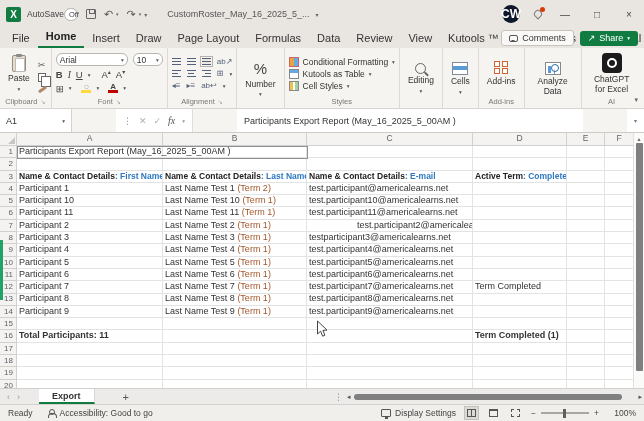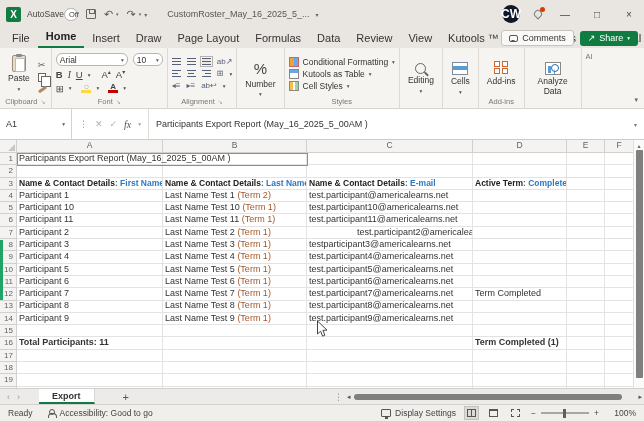--- a/index.html
+++ b/index.html
@@ -79,21 +79,21 @@
   .addico { width:14px; height:14px; display:grid; grid-template-columns:6px 6px; grid-template-rows:6px 6px; gap:1.5px; }
   .addico span { background:#fff; border:1.4px solid #cf6631; }
   .anlico { width:16px; height:13px; border:1px solid #888; background:#fff; position:relative; }
   .anlico::before { content:''; position:absolute; left:2px; bottom:1px; width:3px; height:7px; background:#5b9bd5; box-shadow:5px 2px 0 -1px #5b9bd5; }
   .anlico::after { content:''; position:absolute; right:1px; top:1px; width:6px; height:6px; border:1.4px solid #2e6da4; border-radius:50%; background:rgba(255,255,255,.6); }
   .gptico { width:20px; height:20px; background:#1b1b1b; border-radius:4px; display:flex; align-items:center; justify-content:center; }
   .gptico span { width:10px; height:10px; border:2px solid #fff; border-radius:50%; }
   .ribbon-collapse { position:absolute; right:6px; bottom:4px; color:#666; font-size:7px; }
 
   
-  .fbar { height:31px; background:#f6f4f1; border-bottom:1px solid #cfcbc7; display:flex; align-items:stretch; flex-shrink:0; }
+  .fbar { height:24px; background:#f6f4f1; border-bottom:1px solid #cfcbc7; display:flex; align-items:stretch; flex-shrink:0;gap:44px; }
   .namebox { width:72px; display:flex; align-items:center; justify-content:space-between; padding:0 6px; border-right:1px solid #d5d1cd; background:#fff; font-size:9px; color:#333; }
   .fico { display:flex; align-items:center; gap:7px; padding:0 7px; color:#b3b0ac; font-size:9px; border-right:1px solid #e0dcd8; background:#fff; }
   .fx { color:#555; font-style:italic; font-family:"Liberation Serif",serif; font-size:10px; }
   .fcontent { flex:1; background:#fff; display:flex; align-items:center; padding:0 7px; font-size:9px; color:#333; white-space:nowrap; overflow:hidden; }
   .fbar .endchev { background:#fff; display:flex; align-items:center; padding:0 7px; color:#777; font-size:6px; }
 
   
   .sheetwrap { flex:1; display:flex; background:#fff; position:relative; min-height:0; }
   .grid { width:633px; display:flex; flex-direction:column; position:relative; }
   .srow { display:flex; height:12.3px; flex-shrink:0; }
@@ -402,20 +402,28 @@
     <div class="rgroup">
       <div class="body">
         <div class="bigbtn" style="width:48px;">
           <span class="anlico"></span>
           <span>Analyze Data</span>
         </div>
       </div>
     </div>
 
     <div class="rgroup" style="border-right:none;">
+      <div class="body">
+        <div class="bigbtn" style="width:52px;">
+          <span class="gptico">
+              <span></span>
+            </span>
+          <span>ChatGPT for Excel</span>
+        </div>
+      </div>
       <div class="glabel">AI</div>
     </div>
     <div class="ribbon-collapse">▾</div>
   </div>
 
   <div class="fbar">
     <div class="namebox">
       <span>A1</span>
       <span class="dd6">▾</span>
     </div>

